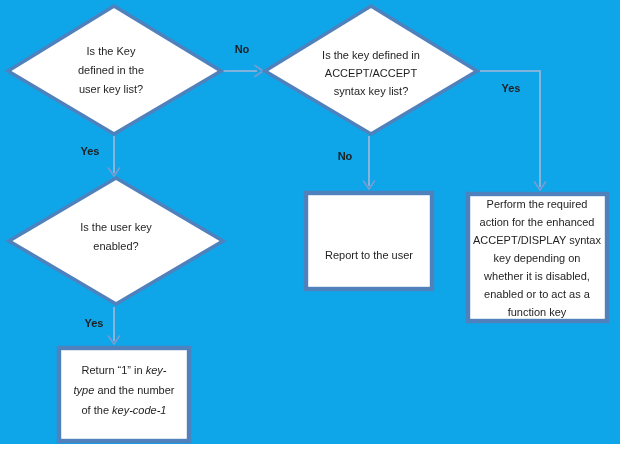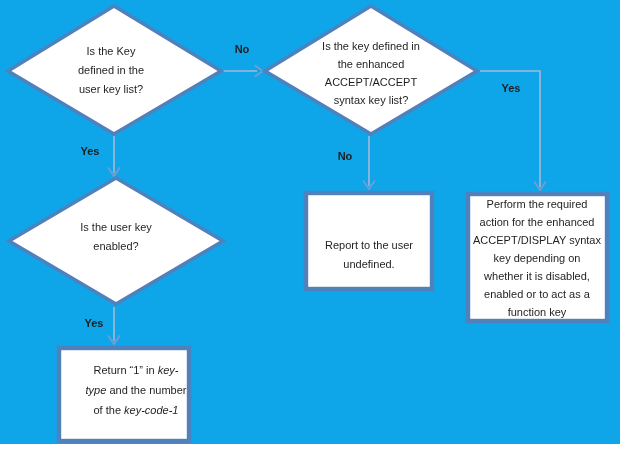--- a/index.html
+++ b/index.html
@@ -68,46 +68,44 @@
   </svg>
 
   <div class="shape-text" style="left:111px;top:70px;">
     <div>Is the Key</div>
     <div>defined in the</div>
     <div>user key list?</div>
   </div>
 
   <div class="shape-text lh18" style="left:371px;top:73px;">
     <div>Is the key defined in</div>
-    <div>the enhanced</div>
     <div>ACCEPT/ACCEPT</div>
     <div>syntax key list?</div>
   </div>
 
   <div class="shape-text" style="left:116px;top:237px;">
     <div>Is the user key</div>
     <div>enabled?</div>
   </div>
 
   <div class="shape-text" style="left:369px;top:255px;">
     <div>Report to the user</div>
-    <div>undefined.</div>
   </div>
 
   <div class="shape-text lh18" style="left:537px;top:258px;">
     <div>Perform the required</div>
     <div>action for the enhanced</div>
     <div>ACCEPT/DISPLAY syntax</div>
     <div>key depending on</div>
     <div>whether it is disabled,</div>
     <div>enabled or to act as a</div>
     <div>function key</div>
   </div>
 
-  <div class="shape-text lh20" style="left:124px;top:390px;margin-left:12px;">
+  <div class="shape-text lh20" style="left:124px;top:390px;">
     <div><span>Return “1” in </span><span class="it">key-</span></div>
     <div><span class="it">type</span><span> and the number</span></div>
     <div><span>of the </span><span class="it">key-code-1</span></div>
   </div>
 
   <div class="edge-label" style="left:242px;top:49px;">No</div>
   <div class="edge-label" style="left:90px;top:151px;">Yes</div>
   <div class="edge-label" style="left:345px;top:156px;">No</div>
   <div class="edge-label" style="left:511px;top:88px;">Yes</div>
   <div class="edge-label" style="left:94px;top:323px;">Yes</div>

